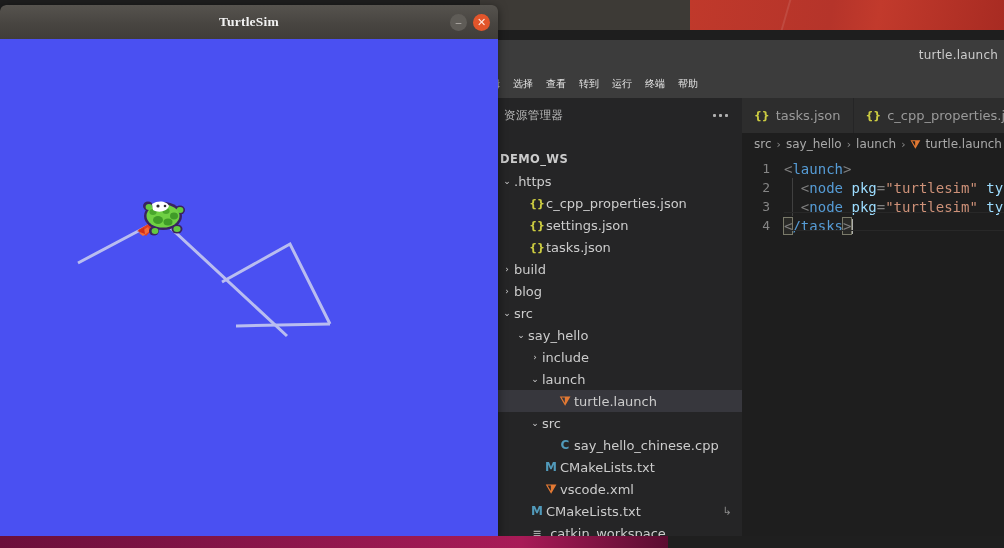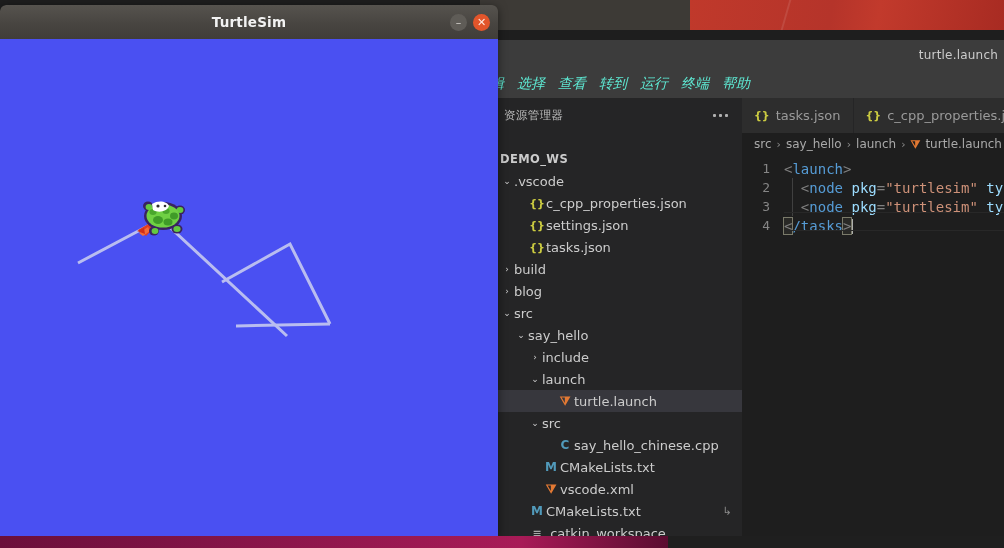--- a/index.html
+++ b/index.html
@@ -43,21 +43,21 @@
     display: flex; align-items: center; justify-content: flex-end;
     padding-right: 6px;
   }
   .vs-title {
     font-size: 12px; color: #cccccc; letter-spacing: .2px; white-space: nowrap;
   }
   .vs-menubar {
     height: 28px; background: #3c3c3c;
     display: flex; align-items: center; padding-left: 10px; gap: 13px;
   }
-  .vs-menu-item { font-size: 14px; color: #5eead4; white-space: nowrap; font-style: italic; }
+  .vs-menu-item { font-size: 10px; color: #e5e5e5; white-space: nowrap; }
 
   .vs-body { position: relative; height: 460px; display: flex; }
 
   
   .activity-bar { width: 12px; background: #333333; flex: 0 0 12px; }
 
   
   .sidebar {
     width: 250px; flex: 0 0 250px; background: #252526;
     display: flex; flex-direction: column; position: relative; gap: 14px;
@@ -130,20 +130,21 @@
   }
   .watermark {
     position: absolute; right: 10px; bottom: 12px; font-size: 13px; color: #b8b8b8;
   }
 
   
   .turtlesim {
     position: absolute; left: 0; top: 5px; width: 498px; height: 531px;
     border-radius: 6px 6px 0 0; overflow: hidden;
     box-shadow: 0 2px 10px rgba(0,0,0,0.5);
+    font-family: Liberation Serif, serif;
   }
   .ts-titlebar {
     height: 34px; background: linear-gradient(180deg, #56534e 0%, #484541 55%, #403d39 100%);
     border-radius: 6px 6px 0 0; position: relative;
     display: flex; align-items: center; justify-content: center;
   }
   .ts-title { font-size: 13.5px; font-weight: bold; color: #f2f2f2; letter-spacing: .2px; }
   .ts-btns { position: absolute; right: 8px; top: 0; height: 34px; display: flex; align-items: center; gap: 6px; }
   .ts-btn { width: 17px; height: 17px; border-radius: 50%; display: flex;
             align-items: center; justify-content: center; font-size: 11px; }
@@ -188,21 +189,21 @@
               <i></i>
               <i></i>
           </span>
         </div>
         <div class="tree" id="file-tree">
             <div class="tree-row root">
               <span class="tree-label">DEMO_WS</span>
             </div>
             <div class="tree-row" style="padding-left: 8px;">
               <span class="twisty">⌄</span>
-              <span class="tree-label">.vscode</span>
+              <span class="tree-label">.https</span>
             </div>
             <div class="tree-row" style="padding-left: 22px;">
               <span class="twisty"></span>
               <span class="fi json">{}</span>
               <span class="tree-label">c_cpp_properties.json</span>
             </div>
             <div class="tree-row" style="padding-left: 22px;">
               <span class="twisty"></span>
               <span class="fi json">{}</span>
               <span class="tree-label">settings.json</span>

